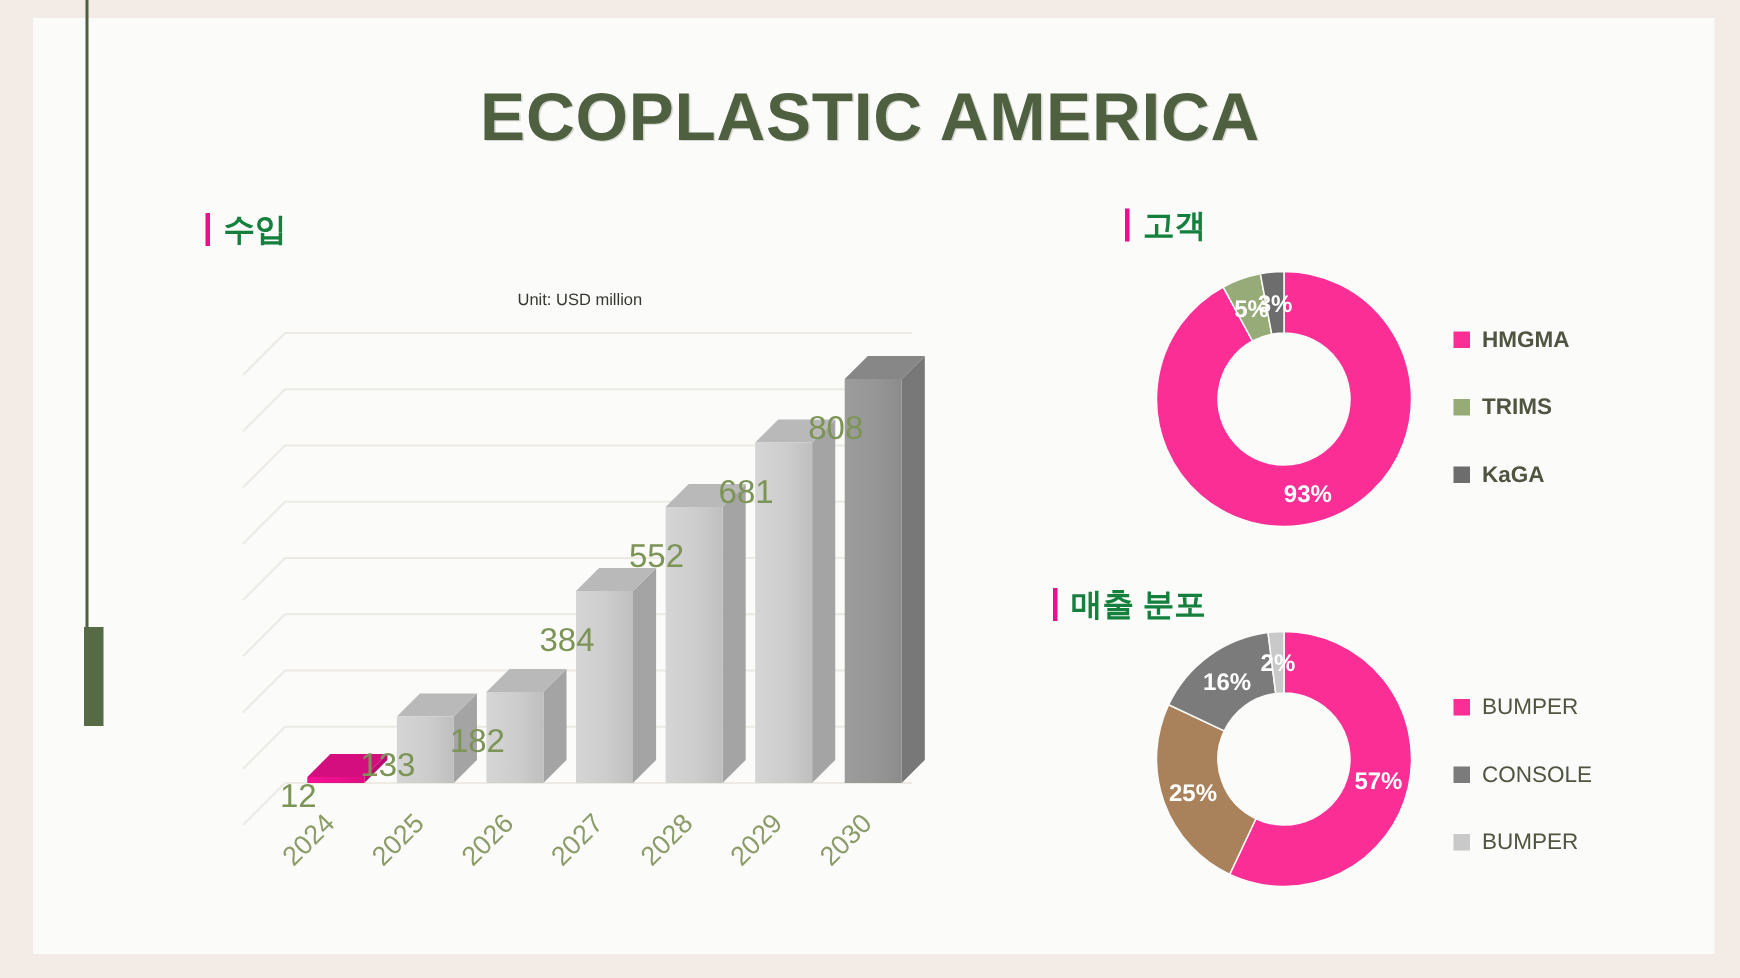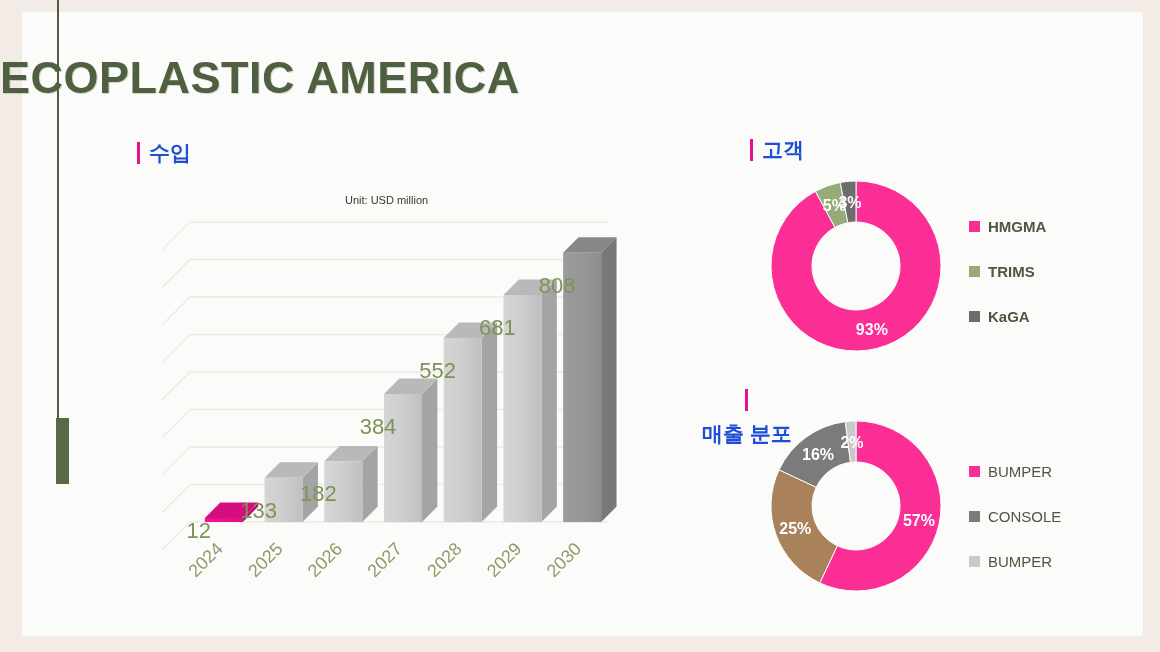--- a/index.html
+++ b/index.html
@@ -32,46 +32,46 @@
     position: absolute;
     left: 56px; top: 418px;
     width: 13px; height: 66px;
     background: #566b45;
   }
   
   .title {
     position: absolute;
     left: 0; top: 52px;
     width: 1160px;
-    text-align: left;
+    text-align: center;
     font-size: 45px;
     font-weight: bold;
     color: #4e6040;
     letter-spacing: 0.5px;
     text-shadow: 1px 1px 0 rgba(120,130,110,0.30);
   }
   
   .sec-head {
     position: absolute;
     display: flex;
     align-items: center;
     gap: 9px;
   }
   .sec-bar {
     width: 3px; height: 22px;
     background: #ec0f8c;
   }
   .sec-label {
     font-size: 21px;
     font-weight: bold;
-    color: #1d4ed8;
+    color: #15803d;
   }
   #head-revenue { left: 137px; top: 139px; }
   #head-customer { left: 702px; top: 136px; padding-left: 48px; }
-  #head-sales { left: 702px; top: 389px; flex-direction: column; }
+  #head-sales { left: 702px; top: 389px; }
 
   
   #barchart {
     position: absolute;
     left: 140px; top: 185px;
     width: 500px; height: 420px;
   }
   #barchart svg { display: block; }
   .unit-label {
     position: absolute;

